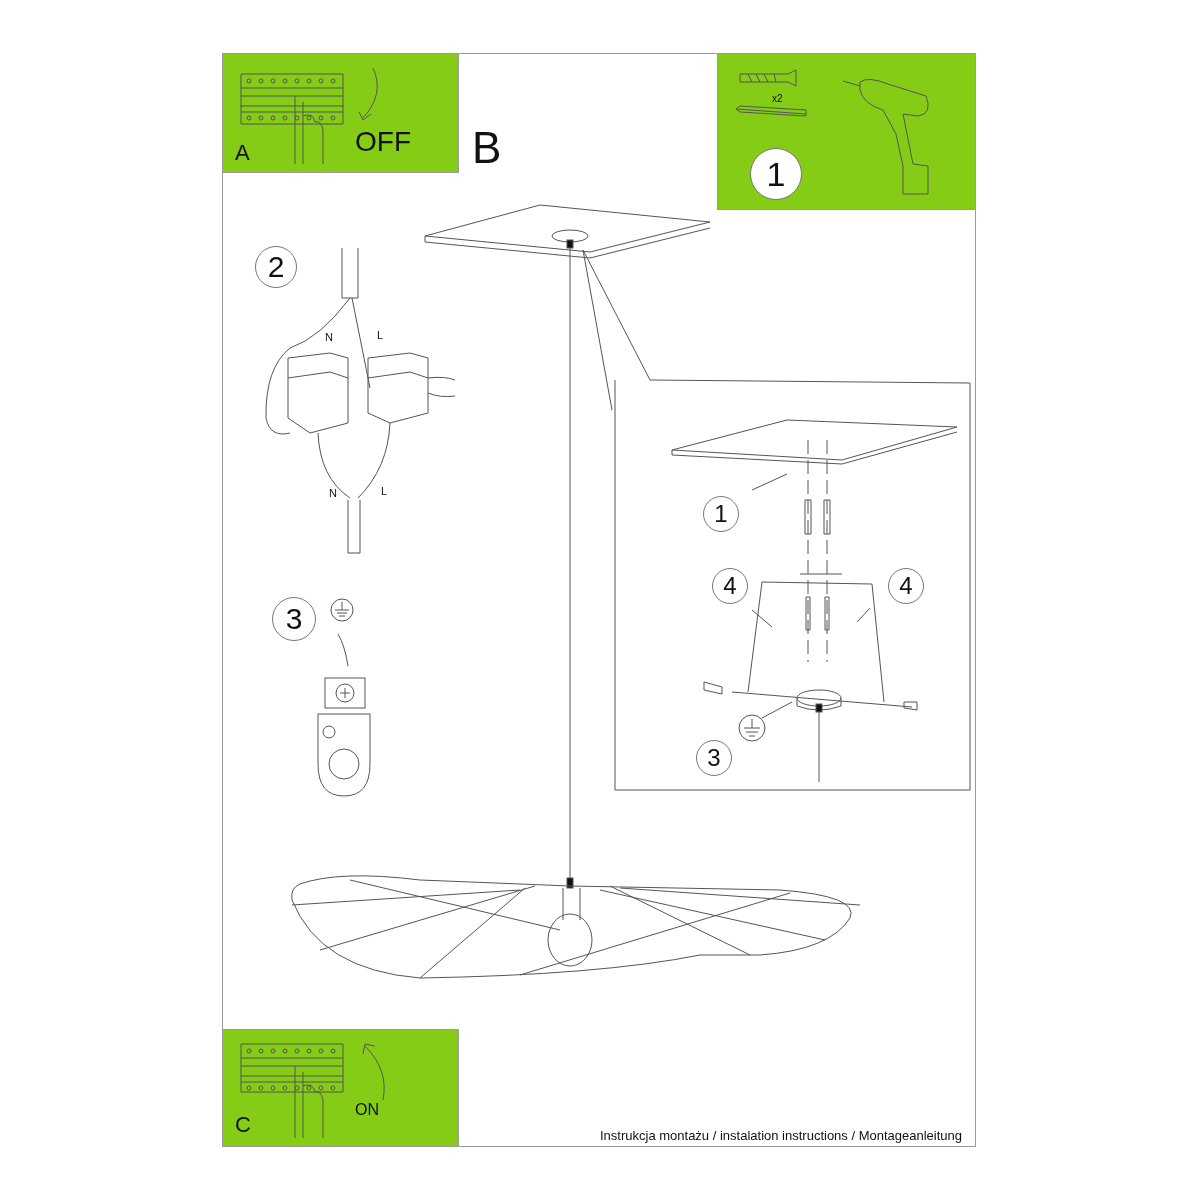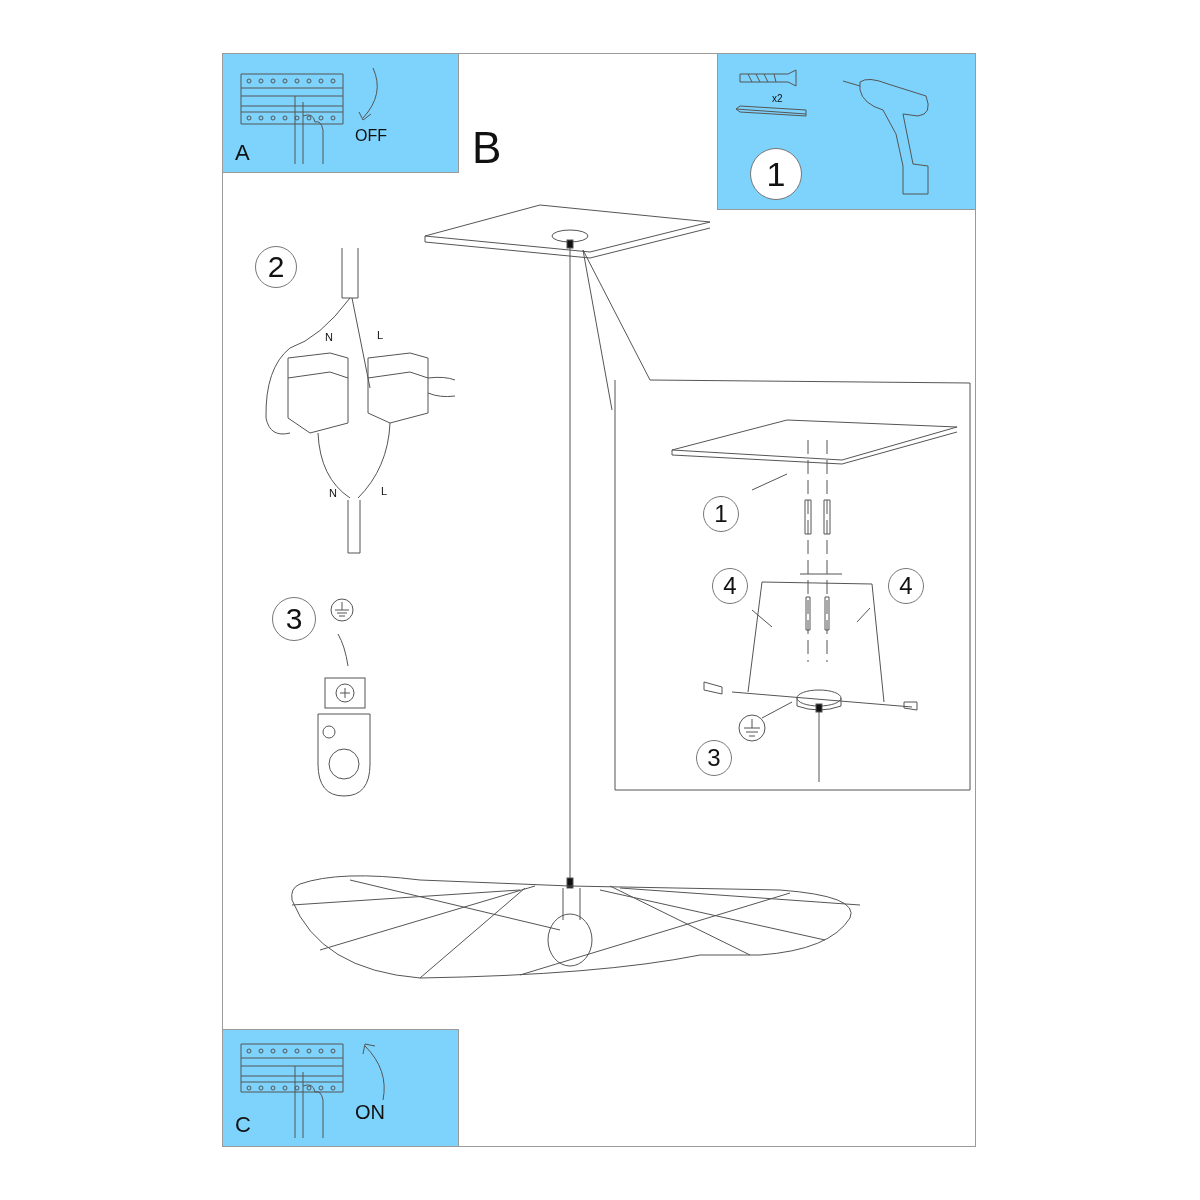--- a/index.html
+++ b/index.html
@@ -1,18 +1,18 @@
 <!DOCTYPE html>
 <html><head>
 <meta charset="utf-8">
 <style>
   html, body { margin:0; padding:0; background:#ffffff; }
   body { width:1200px; height:1200px; position:relative; overflow:hidden; font-family:"Liberation Sans", sans-serif; color:#111; }
   .frame { position:absolute; left:222px; top:53px; width:754px; height:1094px; border:1.5px solid #9a9a9a; box-sizing:border-box; }
-  .box { position:absolute; border:1.5px solid #9a9a9a; box-sizing:border-box; background:#7dd3fc; }
+  .box { position:absolute; border:1.5px solid #9a9a9a; box-sizing:border-box; background:#84cc16; }
   .lbl { position:absolute; font-family:"Liberation Sans", sans-serif; color:#111; line-height:1; }
   .circ { position:absolute; border:1.2px solid #777; border-radius:50%; display:flex; align-items:center; justify-content:center; font-family:"Liberation Sans", sans-serif; color:#111; box-sizing:border-box; background:#fff; }
   svg { position:absolute; overflow:visible; }
   .foot { position:absolute; left:600px; top:1128px; font-size:13px; line-height:16px; color:#111; }
 </style>
 </head>
 <body>
 
 <div class="frame"></div>
 
@@ -40,21 +40,21 @@
           <circle cx="74" cy="64" r="2"></circle>
           <circle cx="86" cy="64" r="2"></circle>
           <circle cx="98" cy="64" r="2"></circle>
           <circle cx="110" cy="64" r="2"></circle>
       </g>
       <path d="M72,42 L72,110 M80,48 L80,110 M80,62 Q90,58 92,68 Q98,66 100,76 L100,110"></path>
       <path d="M150,14 Q162,40 140,64 M136,58 L140,66 L148,60"></path>
     </g>
   </svg>
   <div class="lbl" style="left:12px;top:88px;font-size:22px;">A</div>
-  <div class="lbl" style="left:132px;top:74px;font-size:16px;">OFF</div>
+  <div class="lbl" style="left:132px;top:74px;font-size:28px;">OFF</div>
 </div>
 
 <div class="lbl" style="left:472px;top:126px;font-size:44px;">B</div>
 
 <div class="box" style="left:717px;top:53px;width:259px;height:157px;">
   <svg width="259" height="157" style="left:0;top:0;">
     <g stroke="#555" fill="none" stroke-width="1">
       <path d="M22,20 L70,20 L78,16 L78,32 L70,28 L22,28 Z M30,20 L34,28 M38,20 L42,28 M46,20 L50,28 M56,20 L58,28"></path>
       <path d="M18,55 L88,60 M18,55 L22,52 L88,56 L88,62 L22,58 Z"></path>
       <path d="M125,27 L142,32 M142,28 Q150,22 170,30 L208,42 Q215,60 200,62 L185,60 L195,110 L210,112 L210,140 L185,140 L185,112 L178,80 L165,56 Q145,50 142,36 Z"></path>
@@ -178,17 +178,18 @@
           <circle cx="74" cy="58" r="2"></circle>
           <circle cx="86" cy="58" r="2"></circle>
           <circle cx="98" cy="58" r="2"></circle>
           <circle cx="110" cy="58" r="2"></circle>
       </g>
       <path d="M72,36 L72,108 M80,42 L80,108 M80,56 Q90,52 92,62 Q98,60 100,70 L100,108"></path>
       <path d="M160,70 Q166,40 142,16 M140,24 L142,14 L152,16"></path>
     </g>
   </svg>
   <div class="lbl" style="left:12px;top:84px;font-size:22px;">C</div>
-  <div class="lbl" style="left:132px;top:72px;font-size:20px;">ON</div>
+  <div class="lbl" style="left:132px;top:72px;font-size:16px;">ON</div>
 </div>
 
 <div class="foot">
+  <div>Instrukcja montażu / instalation instructions / Montageanleitung</div>
 </div>
 
 </body></html>

